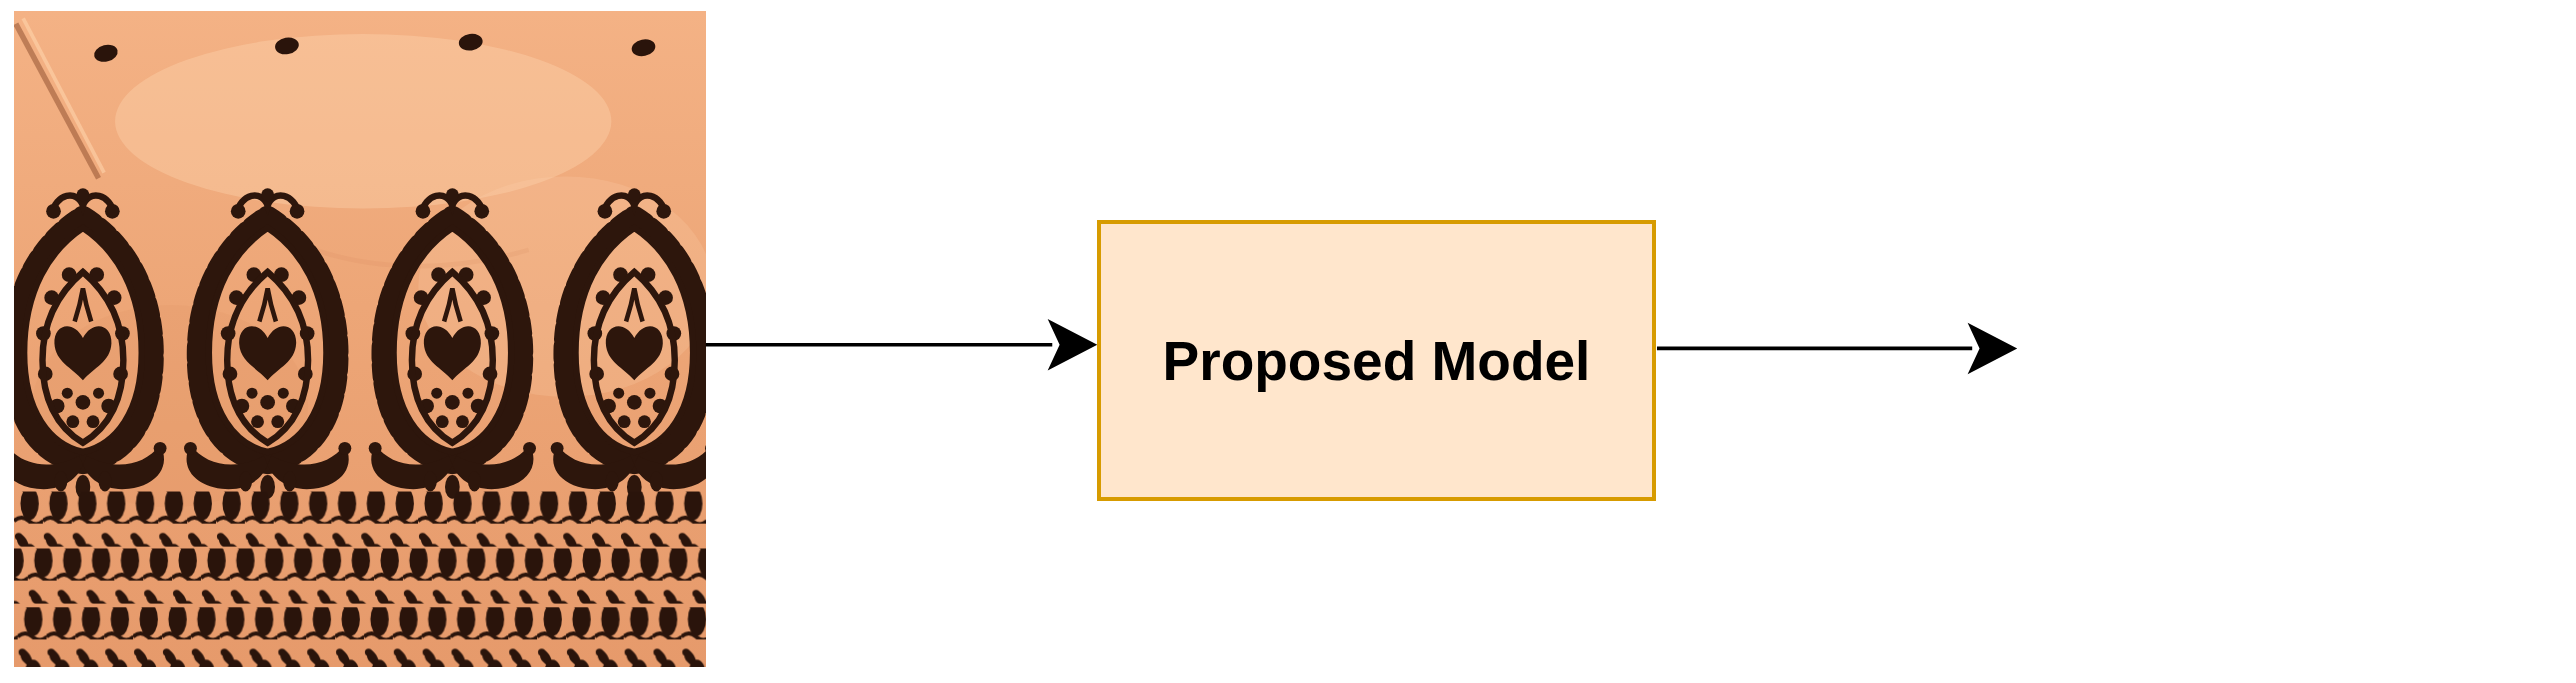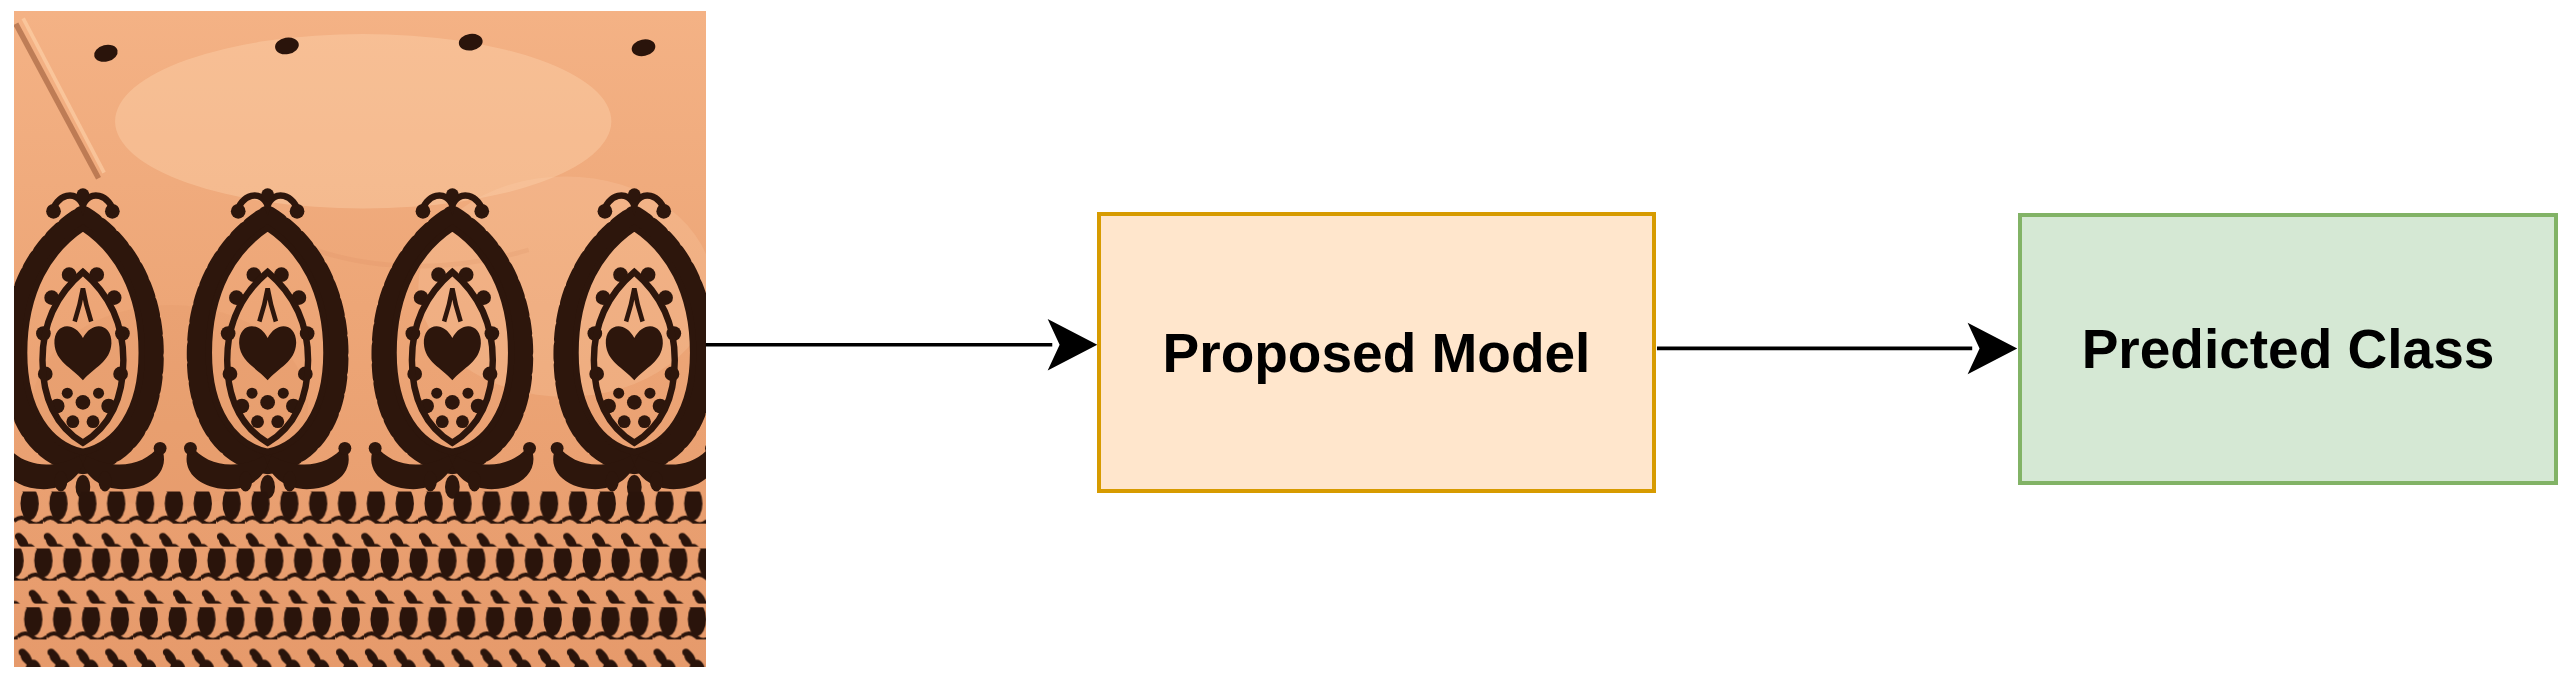--- a/index.html
+++ b/index.html
@@ -40,21 +40,21 @@
     border: 4.6px solid #000;
     display: flex;
     align-items: center;
     justify-content: center;
     font-weight: bold;
     font-size: 55px;
     color: #000000;
     letter-spacing: 0px;
     white-space: nowrap;
   }
-  .node-model { left: 1097px; top: 212px; width: 559px; height: 281px; }
+  .node-model { left: 1097px; top: 220px; width: 559px; height: 281px; }
   .node-class { left: 2018px; top: 213px; width: 540px; height: 272px; }
 </style>
 </head>
 <body>
 
 <div class="stage">
 
   <figure class="textile" aria-label="Peach handloom fabric with dark brown boteh motifs, small dots along the top and rows of paisley border patterns at the bottom">
     <svg viewBox="0 0 753 714" preserveAspectRatio="none">
       <defs>
@@ -149,18 +149,15 @@
     <g>
       <line x1="1803" y1="379" x2="2146" y2="379" stroke-width="4" stroke="#000000"></line>
       <polygon points="2141,351 2195,379 2141,407 2154,379" fill="#000000"></polygon>
     </g>
   </svg>
 
   <div class="node node-model" style="background-color: rgb(255, 230, 204); border-color: rgb(215, 155, 0); color: rgb(0, 0, 0);">
     <span>Proposed Model</span>
   </div>
 
-  <div class="node node-class" style="background-color: rgb(213, 232, 212); border-color: rgb(130, 179, 102); color: rgb(0, 0, 0);">
-    <span>Predicted Class</span>
-  </div>
 
 </div>
 
 
 </body></html>

